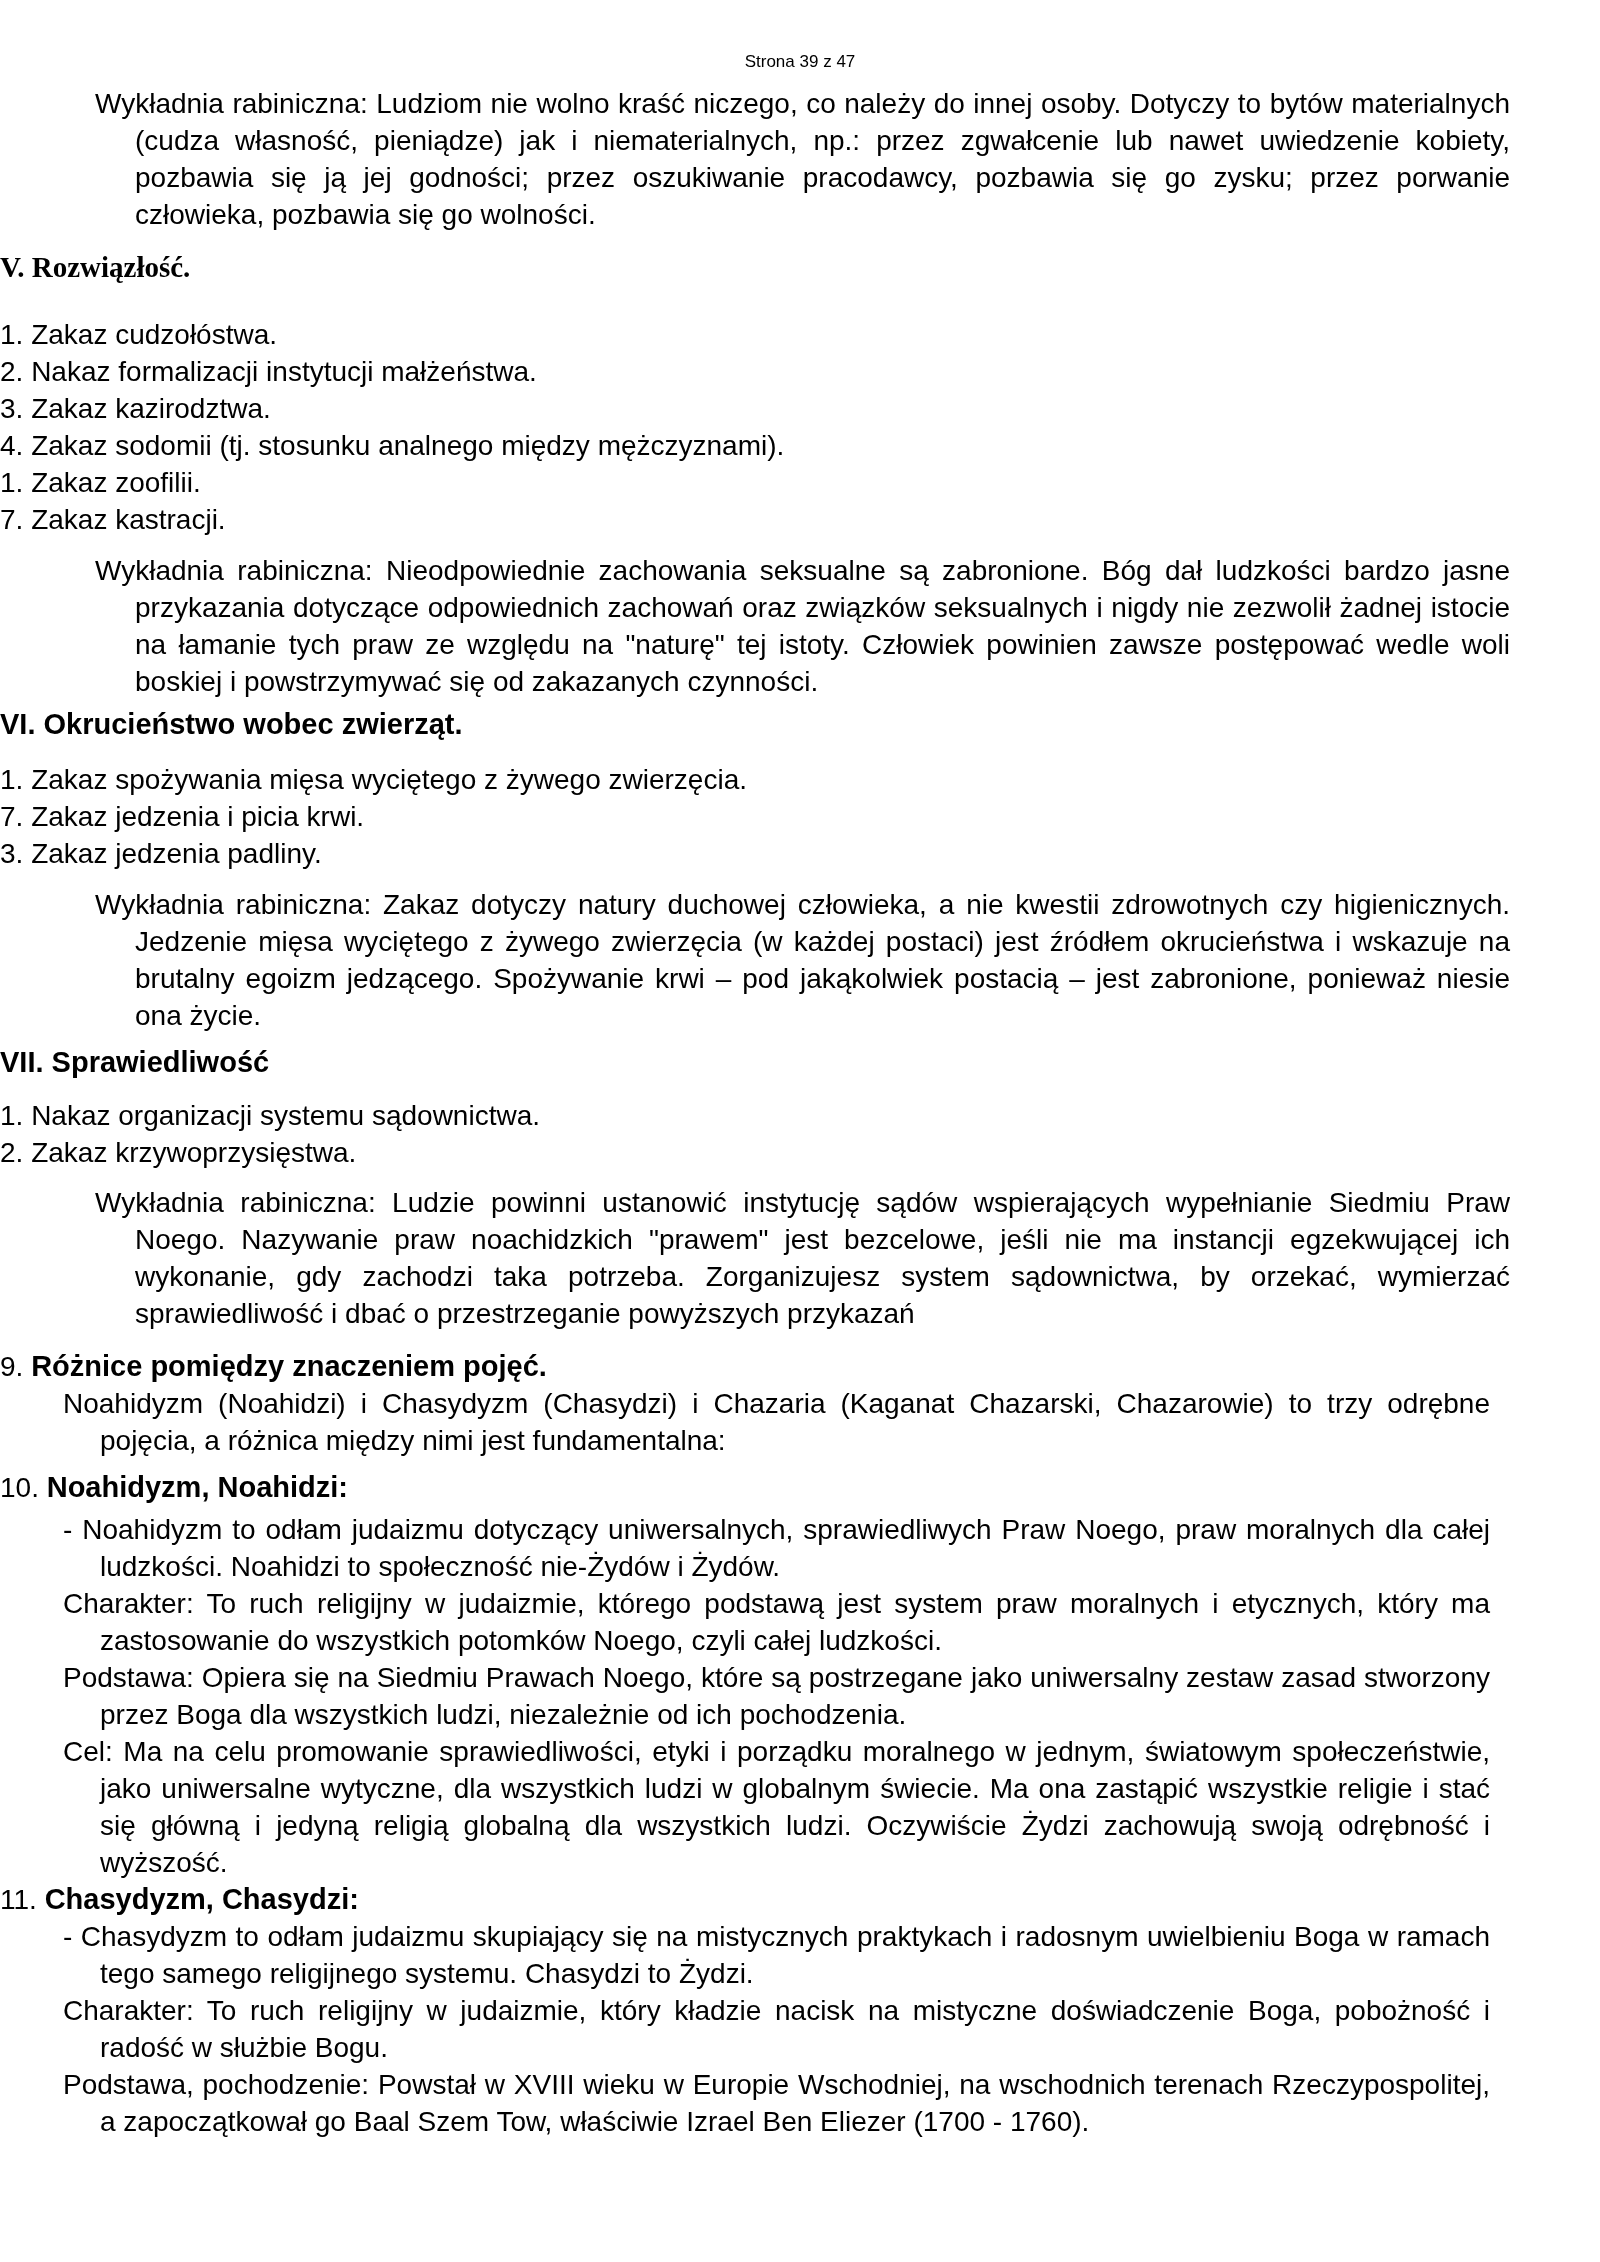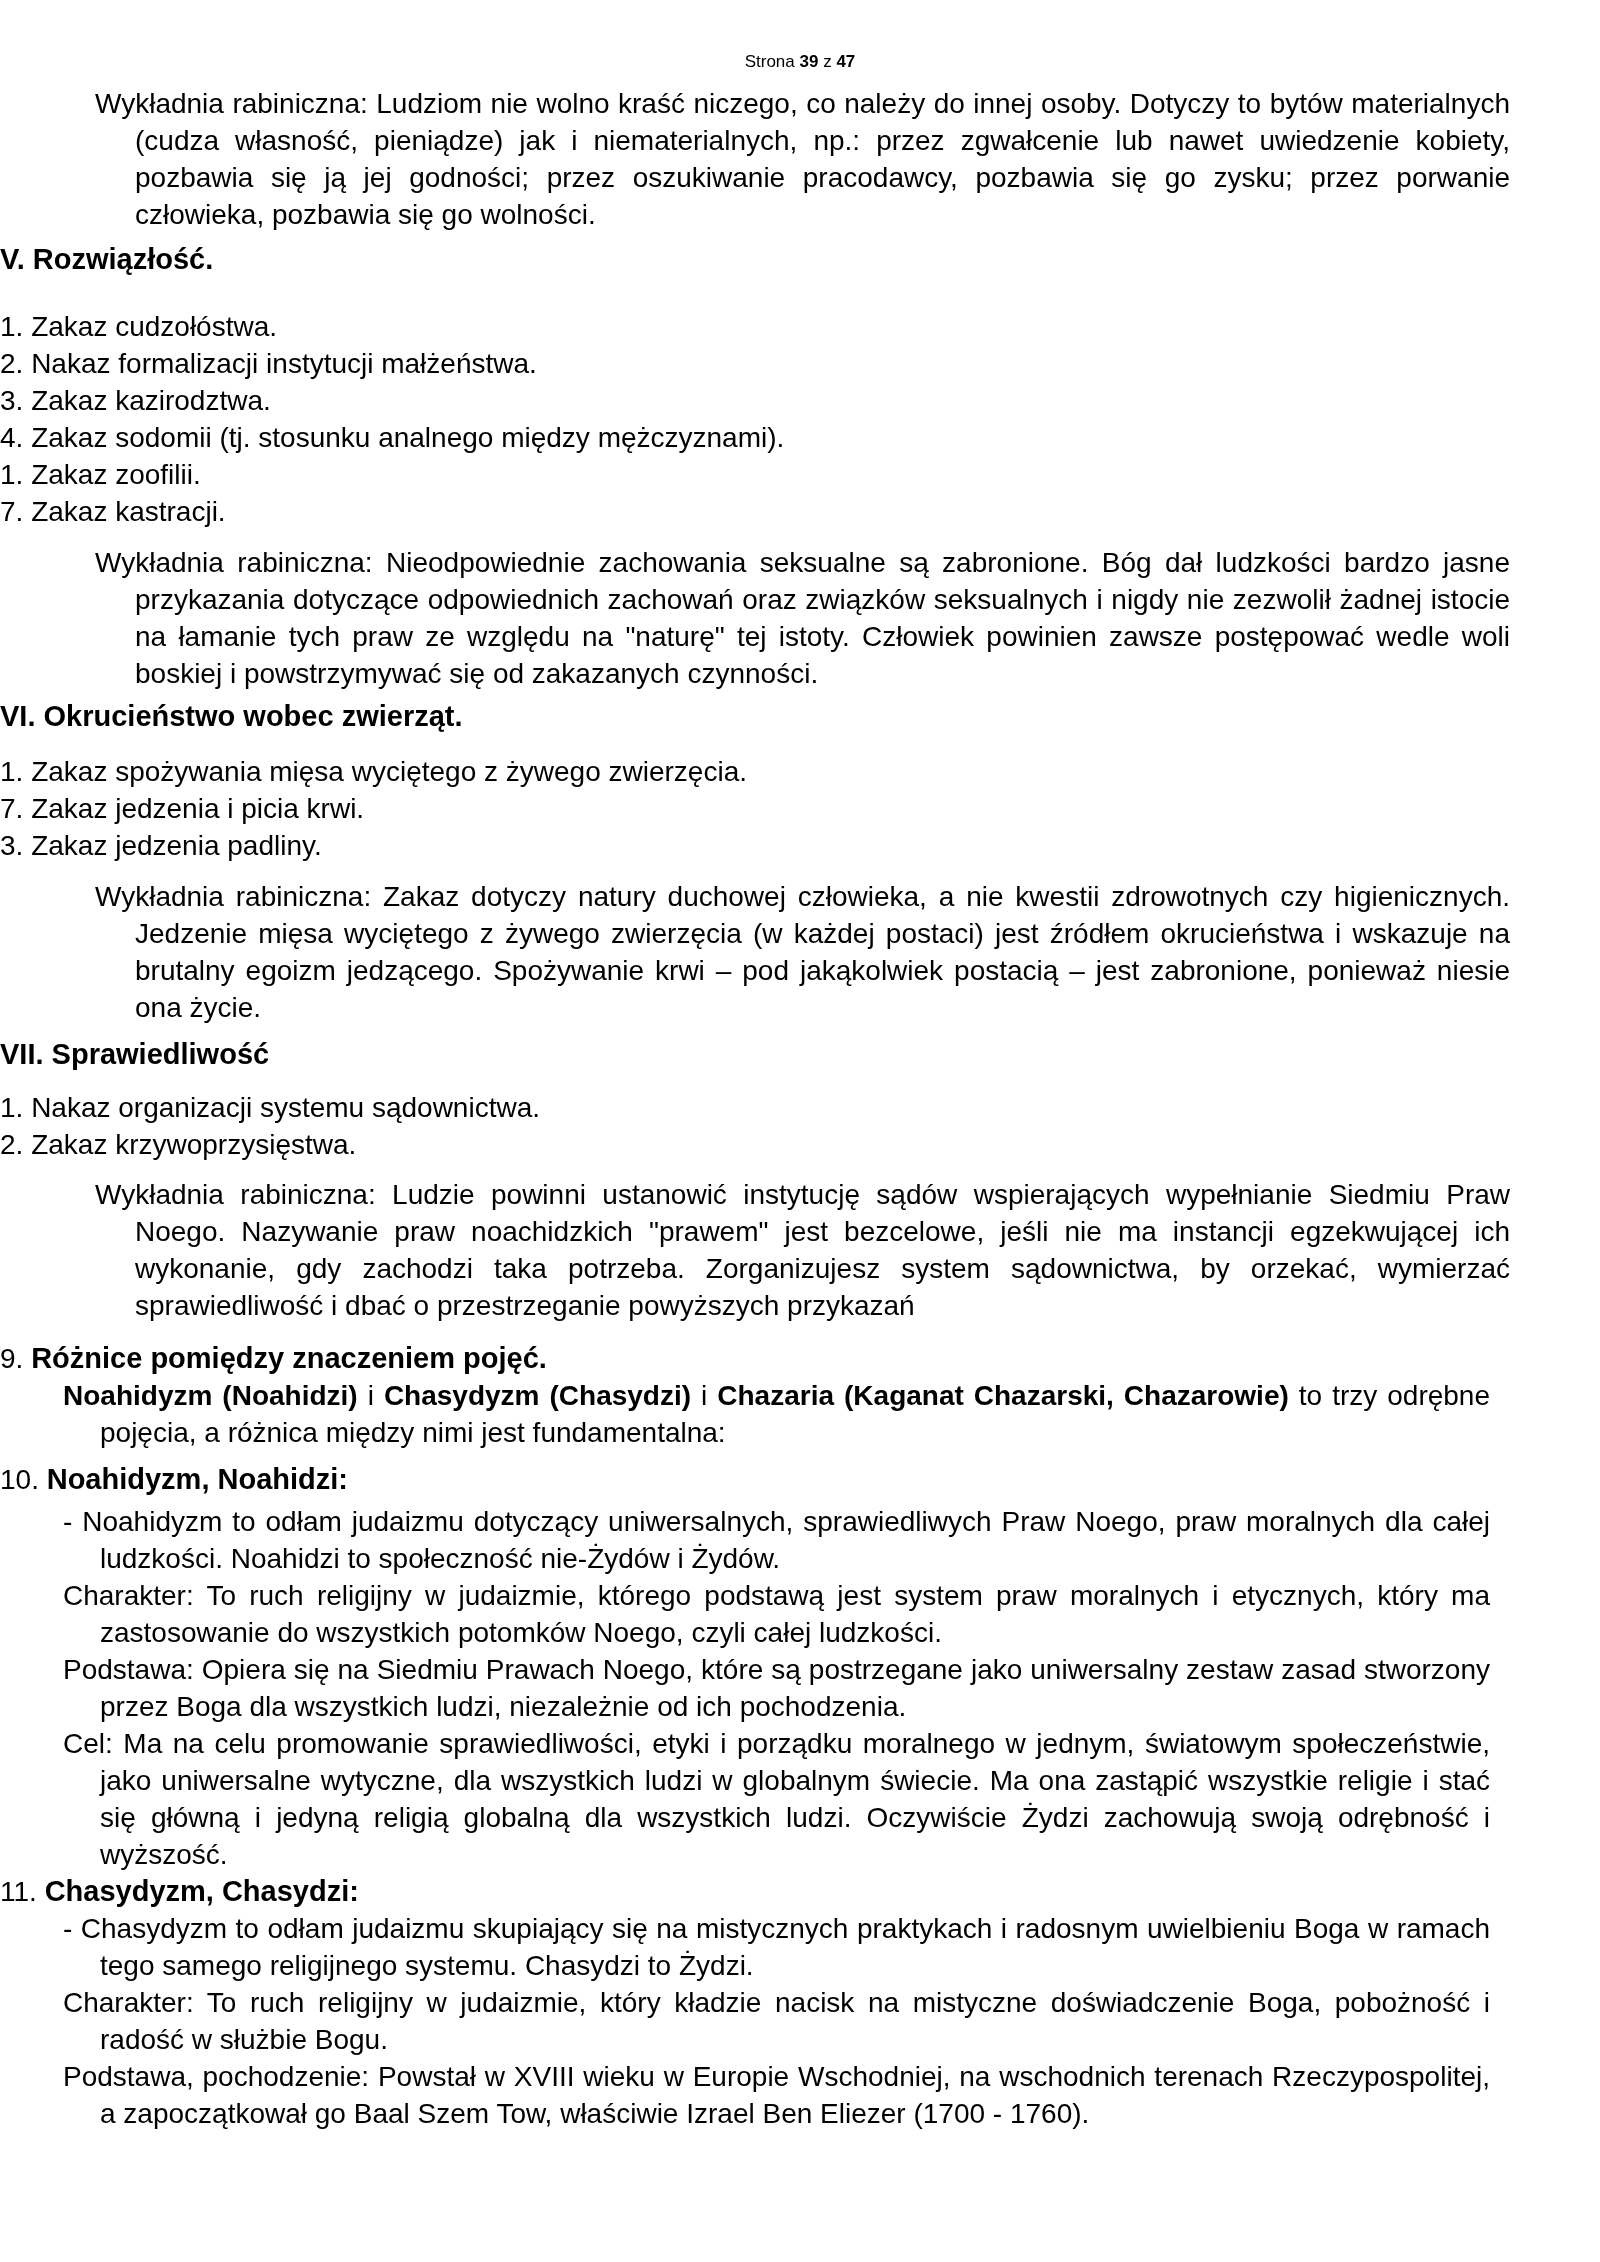--- a/index.html
+++ b/index.html
@@ -37,25 +37,25 @@
     margin: 0;
     font-weight: bold;
     font-size: 29px;
     line-height: 37px;
     text-align: left;
   }
   .heading span { font-weight: normal; font-size: 28px; }
   .heading b { font-weight: bold; }
   .list { margin: 0; }
   .list-item { margin: 0; text-align: left; }
-  b { font-weight: bold; }
+  b { font-weight: normal; }
 
   
   .mt-intro   { margin-top: 13px; }
-  .mt-hv      { margin-top: 8px; }
+  .mt-hv      { margin-top: 16px; font-family: Liberation Serif, serif; }
   .mt-listv   { margin-top: 30px; }
   .mt-commv   { margin-top: 14px; }
   .mt-hvi     { margin-top: 6px;  }
   .mt-listvi  { margin-top: 18px; }
   .mt-commvi  { margin-top: 14px; }
   .mt-hvii    { margin-top: 10px; }
   .mt-listvii { margin-top: 16px; }
   .mt-commvii { margin-top: 13px; }
   .mt-h9      { margin-top: 16px;  }
   .mt-h10     { margin-top: 10px; }

